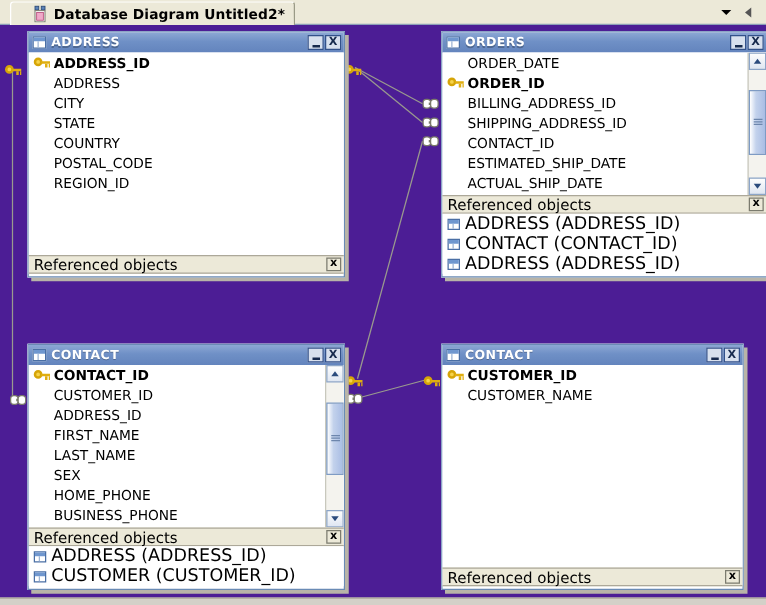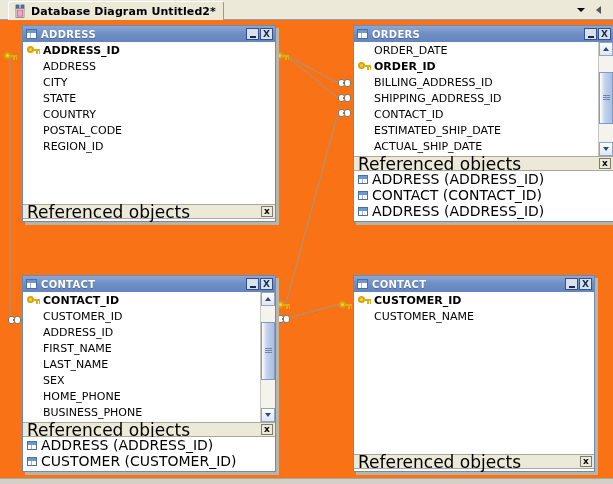--- a/index.html
+++ b/index.html
@@ -13,32 +13,32 @@
   #app{position:relative;width:613px;height:484px;background:#ece9d8;}
 
   
   .tabstrip{position:absolute;left:0;top:0;width:613px;height:20px;background:#ece9d8;}
   .tabstrip .baseline{position:absolute;left:0;top:19px;width:613px;height:1px;background:#8ca0b8;}
   .tab{
     position:absolute;left:8px;top:1px;height:19px;
     background:#ece9d8;
     border-left:1px solid #ffffff;border-top:1px solid #ffffff;border-right:1px solid #9a9a86;
     border-top-left-radius:3px;border-top-right-radius:3px;
-    display:flex;align-items:center;padding:0 7px 0 4px;
+    display:flex;align-items:center;padding:0 7px 0 16px;
     box-sizing:border-box;
   }
   .tab .label{font-weight:bold;font-size:11px;color:#000;margin-left:4px;letter-spacing:0.1px;}
   .tab-icon{width:14px;height:14px;position:relative;flex:none;}
 
   .tabctl{position:absolute;top:3px;width:13px;height:13px;display:flex;align-items:center;justify-content:center;cursor:default;}
   .tabctl .caret{width:0;height:0;border-left:4px solid transparent;border-right:4px solid transparent;border-top:4px solid #000;}
   .tabctl .lcaret{width:0;height:0;border-top:4px solid transparent;border-bottom:4px solid transparent;border-right:5px solid #555;}
 
   
-  .canvas{position:absolute;left:0;top:20px;width:613px;height:462px;background:#f97316;overflow:hidden;}
+  .canvas{position:absolute;left:0;top:20px;width:613px;height:462px;background:#4c1d95;overflow:hidden;}
   .canvas-bottom{position:absolute;left:0;top:478px;width:613px;height:6px;background:#d4d0c8;border-top:1px solid #aca899;}
 
   
   .tw{position:absolute;background:#ffffff;box-sizing:border-box;}
   .tw .shadow{position:absolute;left:3px;top:3px;right:-3px;bottom:-3px;background:#b8b4a8;z-index:0;}
   .tw .frame{position:absolute;left:0;top:0;right:0;bottom:0;border:1px solid #6a8bb5;background:#ffffff;z-index:1;box-sizing:border-box;}
 
   .tw-title{
     position:relative;height:16px;
     background:linear-gradient(to bottom,#8ca7d4 0%,#6f90c6 45%,#6384bd 100%);
@@ -70,21 +70,21 @@
                border:2px solid #d6a508;background:#f6d34a;box-sizing:border-box;}
   .keyico .shaft{position:absolute;left:6px;top:3px;width:7px;height:2px;background:#e0ae10;}
   .keyico .t1{position:absolute;left:9px;top:5px;width:2px;height:3px;background:#e0ae10;}
   .keyico .t2{position:absolute;left:12px;top:5px;width:1px;height:3px;background:#e0ae10;}
 
   .refbar{
     position:relative;height:15px;background:#ece9d8;
     border-top:1px solid #aca899;border-bottom:1px solid #aca899;
     display:flex;align-items:center;padding:0 2px 0 4px;box-sizing:border-box;
   }
-  .refbar .rlabel{font-size:17px;color:#000;flex:1;}
+  .refbar .rlabel{font-size:12px;color:#000;flex:1;}
   .refclose{width:12px;height:11px;background:#ece9d8;border:1px solid #7b7b6e;
             display:flex;align-items:center;justify-content:center;font-size:9px;font-weight:bold;
             color:#000;line-height:1;cursor:default;box-sizing:border-box;}
   .reflist{position:relative;background:#ffffff;}
   .refitem{height:16px;display:flex;align-items:center;padding-left:4px;box-sizing:border-box;white-space:nowrap;}
   .refitem .rtext{font-size:14px;color:#000;margin-left:4px;}
 
   
   .vsb{position:absolute;top:0;right:0;width:15px;bottom:0;background:#f4f3ee;border-left:1px solid #c8c8bd;box-sizing:border-box;}
   .sbbtn{position:absolute;left:0;width:14px;height:14px;

